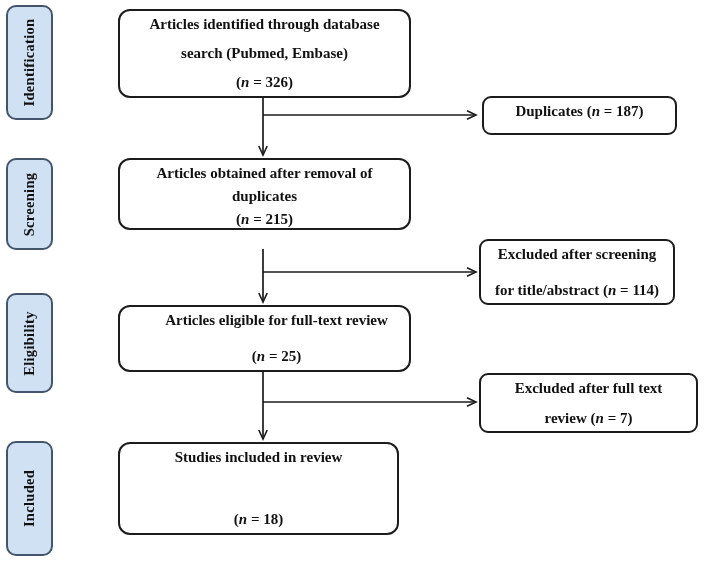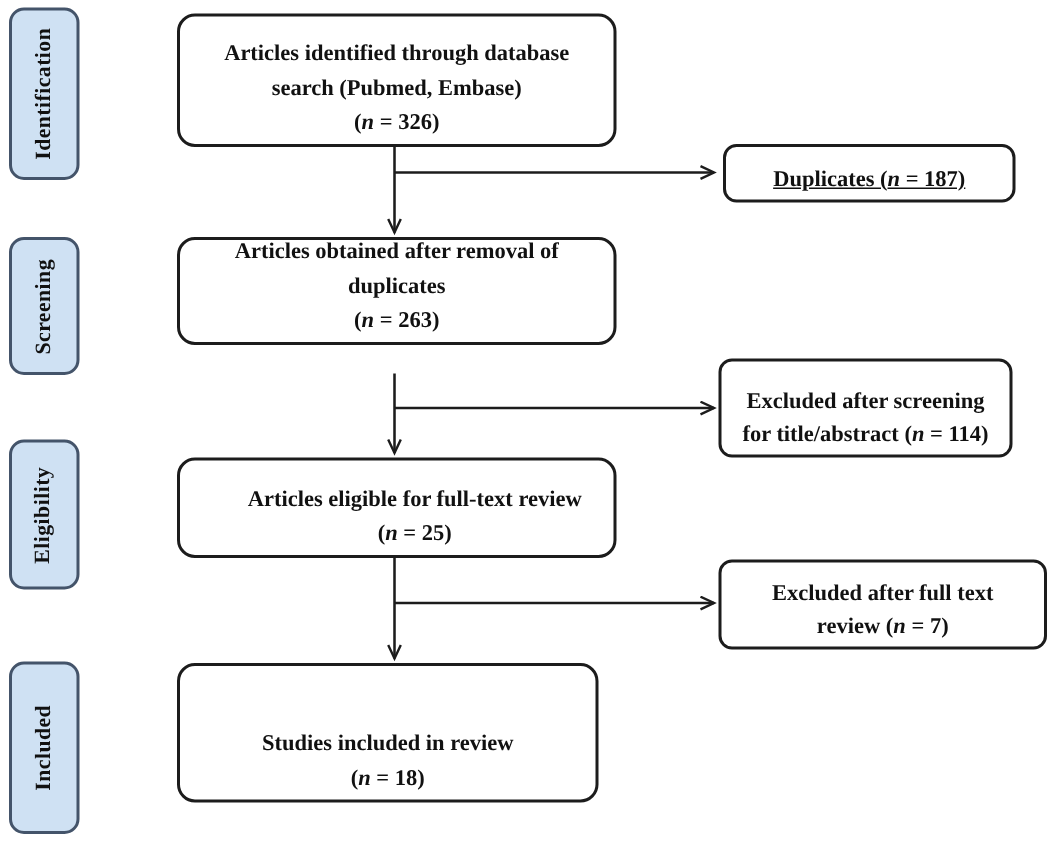--- a/index.html
+++ b/index.html
@@ -25,32 +25,32 @@
   #stage-screening      { top:158px; height:92px;  }
   #stage-eligibility    { top:293px; height:100px; }
   #stage-included       { top:441px; height:115px; }
 
   
   .fbox {
     position:absolute; box-sizing:border-box;
     background:var(--box-fill, #ffffff);
     border:2px solid var(--box-border, #1c1c1c);
     border-radius:12px;
-    display:flex; flex-direction:column; align-items:center; justify-content:flex-end;
+    display:flex; flex-direction:column; align-items:center; justify-content:space-between;
     text-align:center; font-weight:bold; font-size:15px; line-height:23px;
     color:#111; padding:2px 6px;
   }
   .fbox i { font-style:italic; }
   #box-identified     { left:118px; top:9px;   width:293px; height:89px; }
   #box-after-removal  { left:118px; top:158px; width:293px; height:72px; }
   #box-eligible       { left:118px; top:305px; width:293px; height:67px;padding-left:30px; }
   #box-included       { left:118px; top:442px; width:281px; height:93px; }
 
   .sbox { border-radius:9px; font-size:15px; line-height:22px; }
-  #box-duplicates      { left:482px; top:96px;  width:195px; height:39px;text-decoration:underline; }
+  #box-duplicates      { left:482px; top:96px;  width:195px; height:39px; }
   #box-excl-screening  { left:479px; top:239px; width:196px; height:66px; }
   #box-excl-fulltext   { left:479px; top:373px; width:219px; height:60px; }
 
   
   svg.arrows { position:absolute; left:0; top:0; width:709px; height:562px; pointer-events:none; }
   svg.arrows line { stroke:var(--arrow-color, #1c1c1c); stroke-width:1.7; }
   svg.arrows marker path { stroke:var(--arrow-color, #1c1c1c); }
 </style>
 </head>
 <body>
@@ -72,21 +72,21 @@
 
   <div class="fbox" id="box-identified">
     <div>Articles identified through database</div>
     <div>search (Pubmed, Embase)</div>
     <div><span>(</span><i>n</i><span> = 326)</span></div>
   </div>
 
   <div class="fbox" id="box-after-removal">
     <div>Articles obtained after removal of</div>
     <div>duplicates</div>
-    <div><span>(</span><i>n</i><span> = 263)</span></div>
+    <div><span>(</span><i>n</i><span> = 215)</span></div>
   </div>
 
   <div class="fbox" id="box-eligible">
     <div>Articles eligible for full-text review</div>
     <div><span>(</span><i>n</i><span> = 25)</span></div>
   </div>
 
   <div class="fbox" id="box-included">
     <div>Studies included in review</div>
     <div><span>(</span><i>n</i><span> = 18)</span></div>

